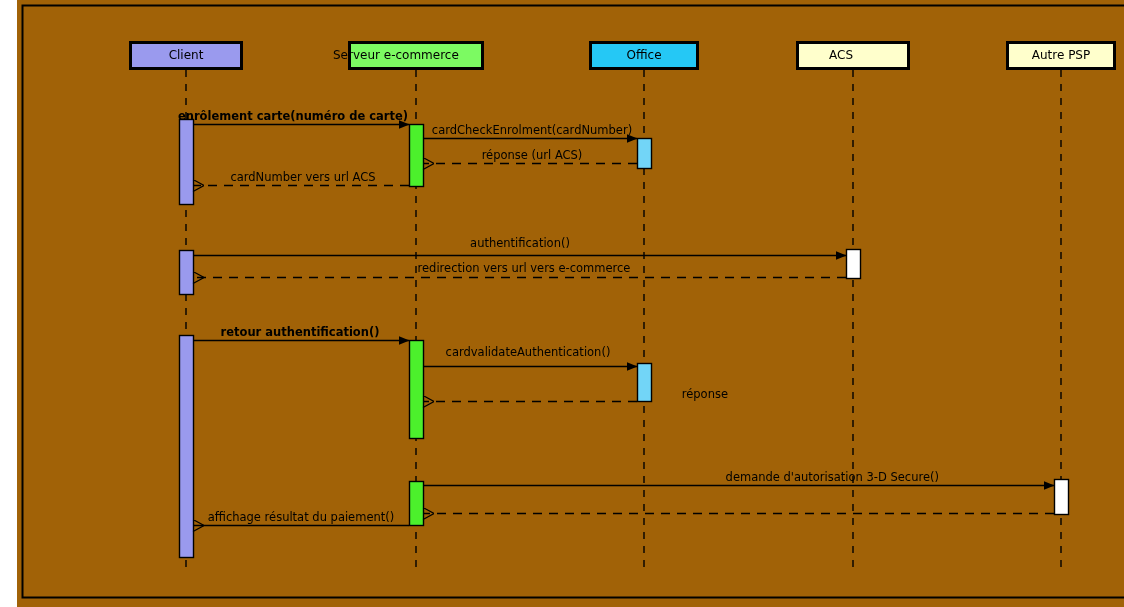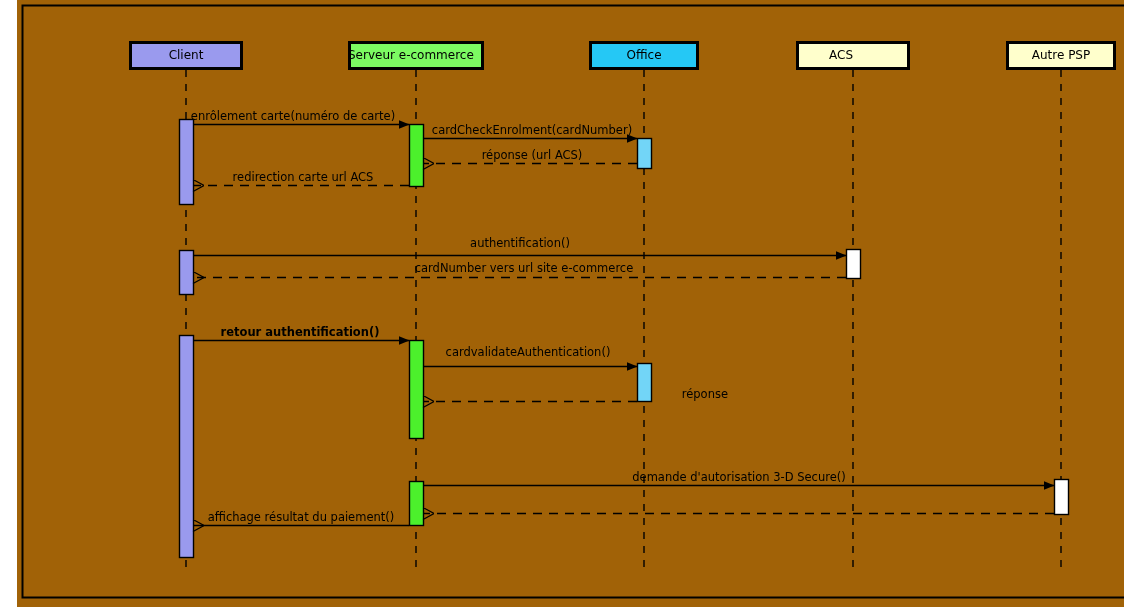--- a/index.html
+++ b/index.html
@@ -97,29 +97,29 @@
         <line x1="176" y1="340.5" x2="392" y2="340.5" stroke="#000000" stroke-width="1.4" marker-end="url(#arrow-filled)"></line>
         <line x1="406" y1="366.5" x2="620" y2="366.5" stroke="#000000" stroke-width="1.4" marker-end="url(#arrow-filled)"></line>
         <line x1="620" y1="401.5" x2="406" y2="401.5" stroke="#000000" stroke-width="1.4" marker-end="url(#arrow-open)" stroke-dasharray="9,7"></line>
         <line x1="406" y1="485.5" x2="1037" y2="485.5" stroke="#000000" stroke-width="1.4" marker-end="url(#arrow-filled)"></line>
         <line x1="1037" y1="513.5" x2="406" y2="513.5" stroke="#000000" stroke-width="1.4" marker-end="url(#arrow-open)" stroke-dasharray="9,7"></line>
         <line x1="392" y1="525.5" x2="176" y2="525.5" stroke="#000000" stroke-width="1.4" marker-end="url(#arrow-open)"></line>
       </g>
   </svg>
   <div id="label-layer">
       <div class="lifeline-label" style="left: 112px; top: 48.5px; width: 114px;">Client</div>
-      <div class="lifeline-label" style="left: 331px; top: 48.5px; width: 122px;">Serveur e-commerce</div>
+      <div class="lifeline-label" style="left: 316px; top: 48.5px; width: 122px;">Serveur e-commerce</div>
       <div class="lifeline-label" style="left: 572px; top: 48.5px; width: 110px;">Office</div>
       <div class="lifeline-label" style="left: 779px; top: 48.5px; width: 90px;">ACS</div>
       <div class="lifeline-label" style="left: 989px; top: 48.5px; width: 110px;">Autre PSP</div>
-      <div class="msg-label" style="left: 76px; top: 111px; width: 400px;">enrôlement carte(numéro de carte)</div>
+      <div class="msg-label" style="left: 76px; top: 111px; width: 400px; font-weight: bold;">enrôlement carte(numéro de carte)</div>
       <div class="msg-label" style="left: 315px; top: 125px; width: 400px;">cardCheckEnrolment(cardNumber)</div>
       <div class="msg-label" style="left: 315px; top: 150px; width: 400px;">réponse (url ACS)</div>
-      <div class="msg-label" style="left: 86px; top: 172px; width: 400px;">redirection carte url ACS</div>
+      <div class="msg-label" style="left: 86px; top: 172px; width: 400px;">cardNumber vers url ACS</div>
       <div class="msg-label" style="left: 303px; top: 238px; width: 400px;">authentification()</div>
-      <div class="msg-label" style="left: 307px; top: 263px; width: 400px;">cardNumber vers url site e-commerce</div>
+      <div class="msg-label" style="left: 307px; top: 263px; width: 400px;">redirection vers url vers e-commerce</div>
       <div class="msg-label" style="left: 83px; top: 327px; width: 400px; font-weight: bold;">retour authentification()</div>
       <div class="msg-label" style="left: 311px; top: 347px; width: 400px;">cardvalidateAuthentication()</div>
       <div class="msg-label" style="left: 311px; top: 389px; width: 400px; text-align: right;">réponse</div>
-      <div class="msg-label" style="left: 522px; top: 472px; width: 400px;">demande d'autorisation 3-D Secure()</div>
+      <div class="msg-label" style="left: 522px; top: 472px; width: 400px; text-align: right;">demande d'autorisation 3-D Secure()</div>
       <div class="msg-label" style="left: 84px; top: 512px; width: 400px;">affichage résultat du paiement()</div>
     </div>
 </div>
 
 </body></html>

